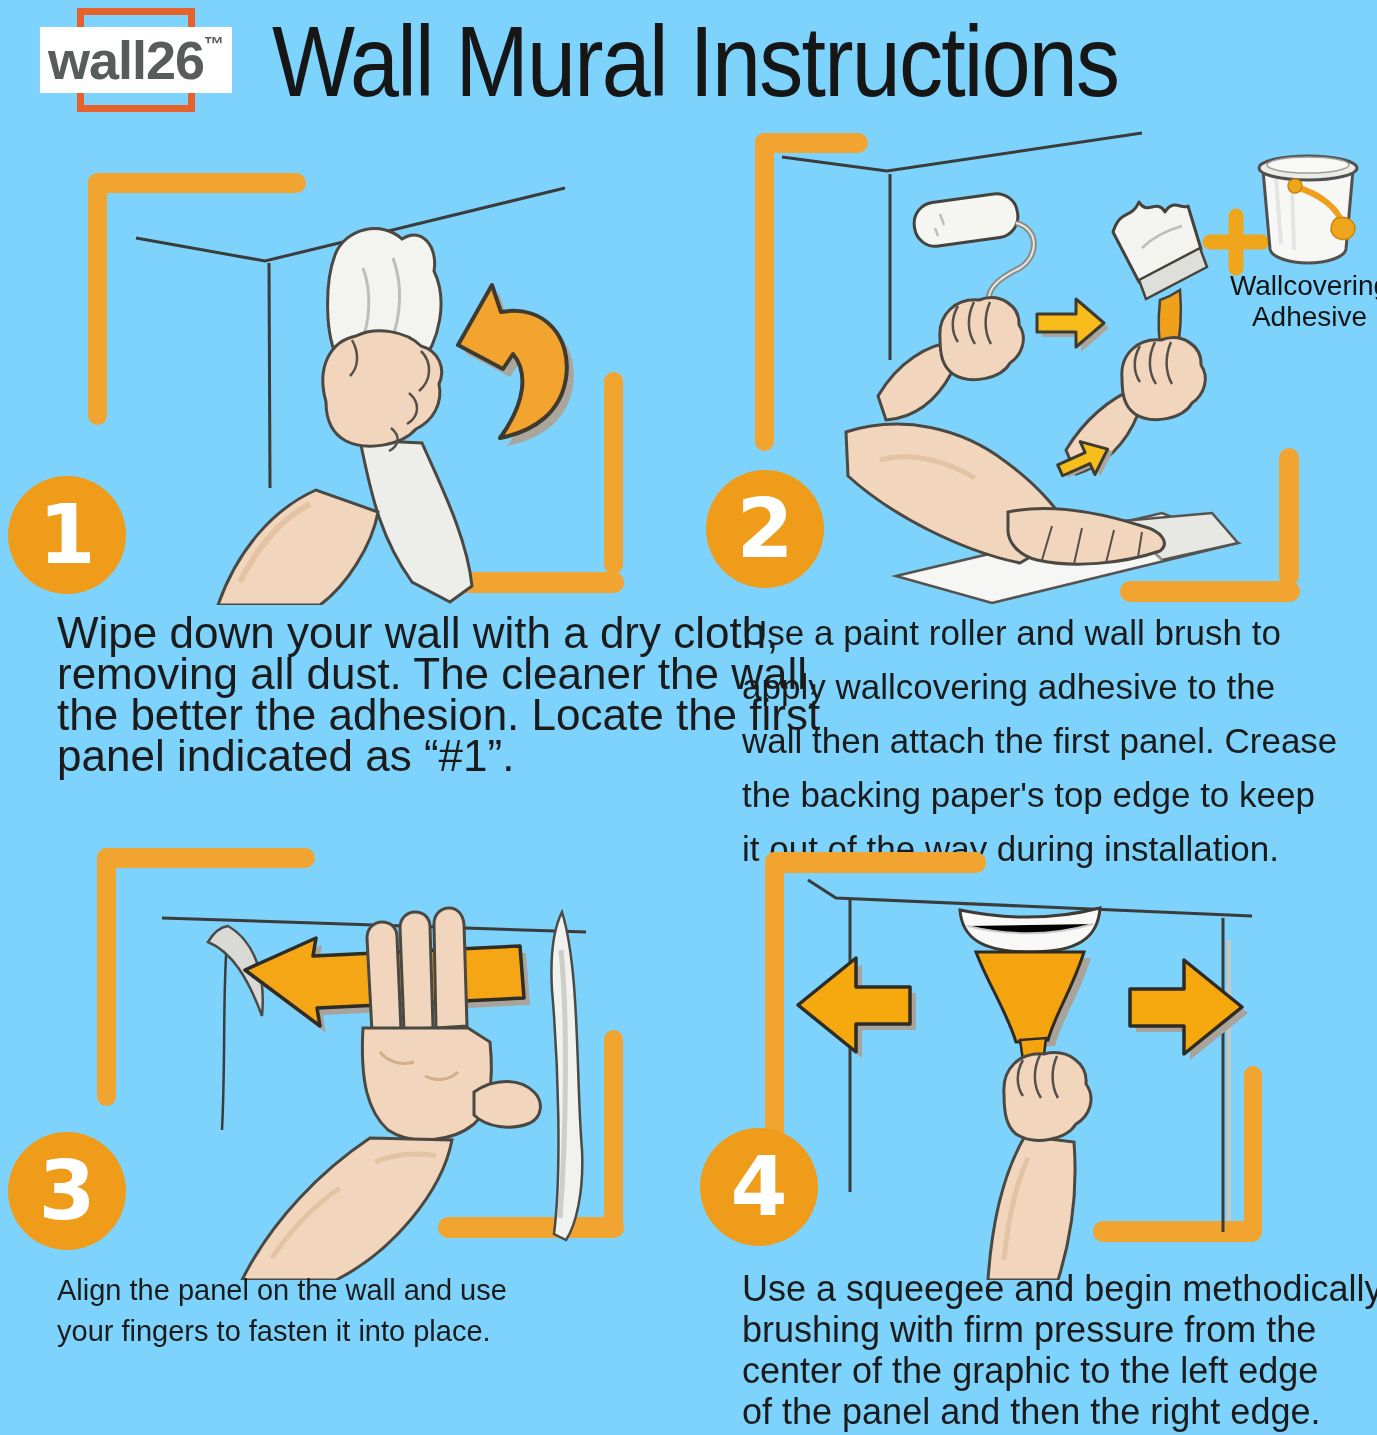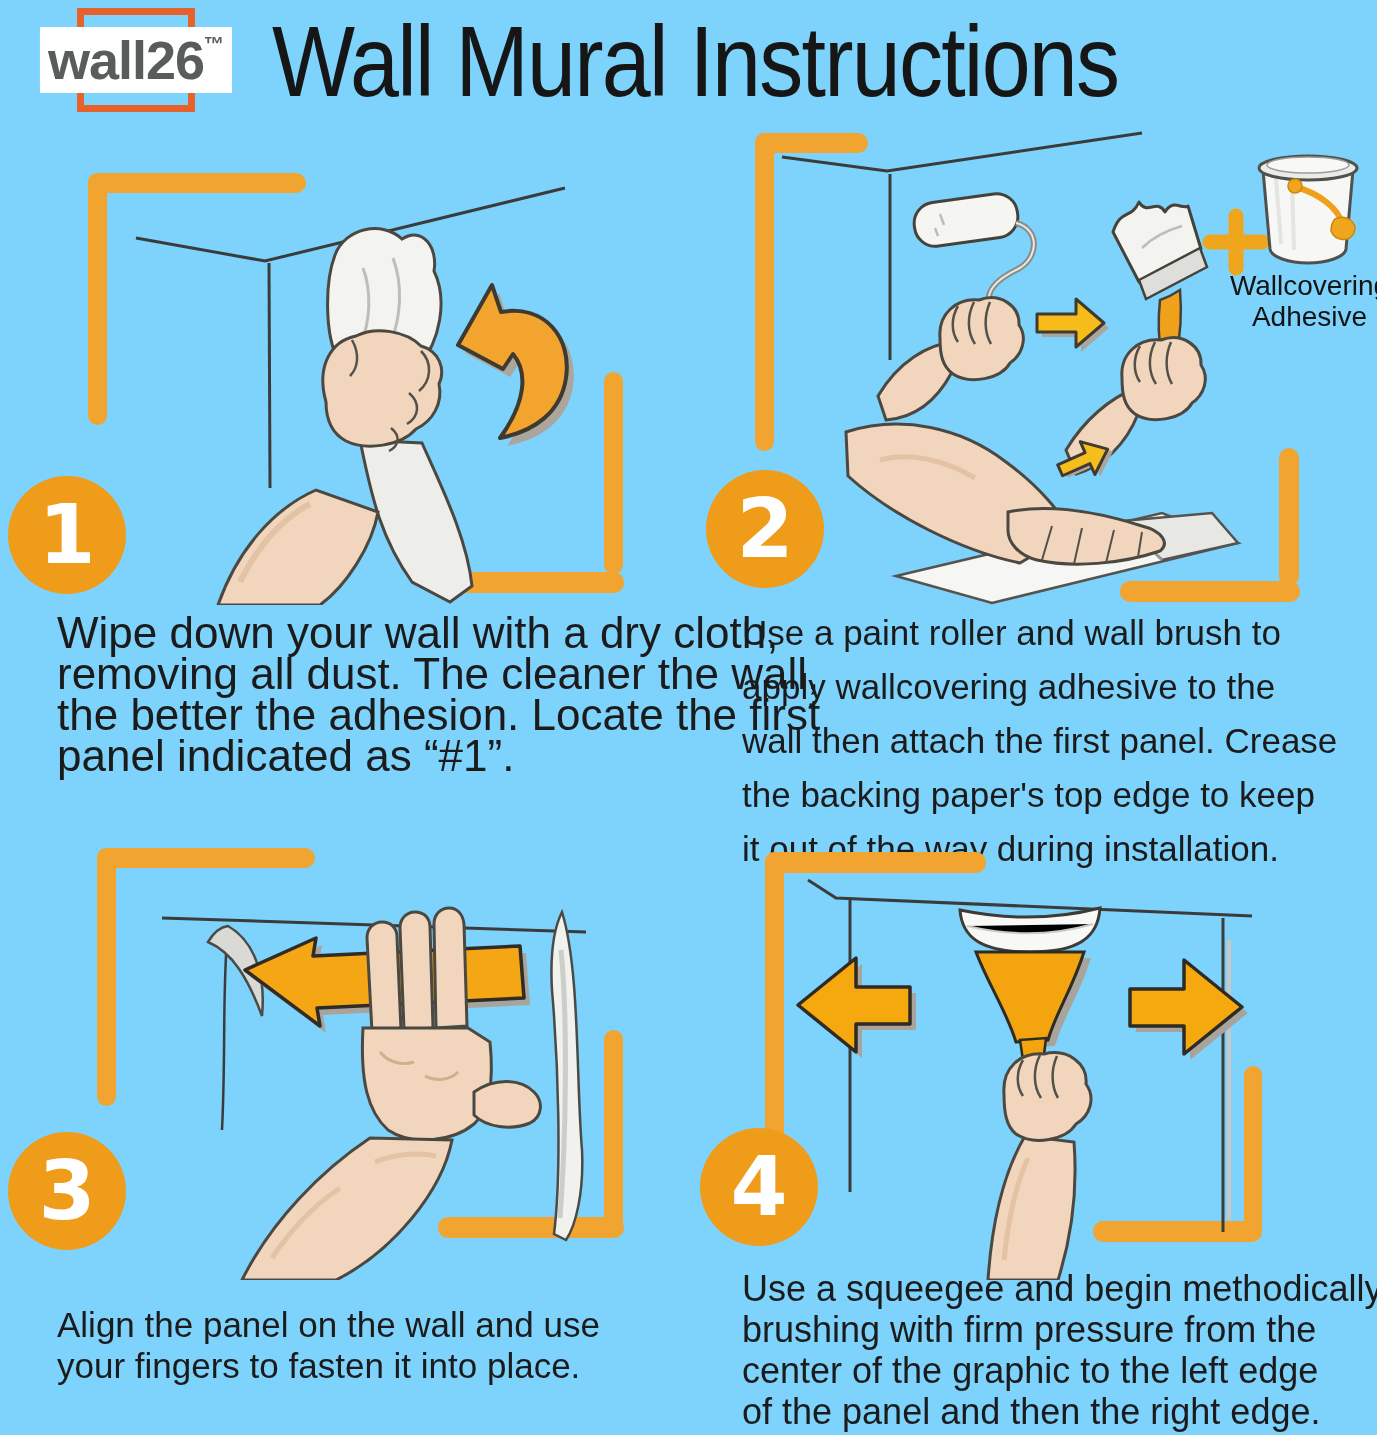--- a/index.html
+++ b/index.html
@@ -30,21 +30,21 @@
     position:absolute; width:118px; height:118px; border-radius:50%;
     background:#F09C1B; color:#ffffff; display:flex; align-items:center; justify-content:center;
     font-family:"DejaVu Sans", sans-serif; font-weight:bold; font-size:82px; line-height:1;
   }
   
   .instruction {
     position:absolute; margin:0; white-space:pre; color:#1b1b1b;
   }
   .t1 { left:57px;  top:612px;  font-size:44px; line-height:41px; }
   .t2 { left:742px; top:606px;  font-size:35px; line-height:54px; }
-  .t3 { left:57px;  top:1304px; font-size:35px; line-height:41px; }
+  .t3 { left:57px;  top:1270px; font-size:29px; line-height:41px; }
   .t4 { left:742px; top:1268px; font-size:36px; line-height:41px; }
   .bucket-label {
     position:absolute; left:1222px; top:270px; width:175px; margin:0;
     font-size:28px; line-height:31px; text-align:center; color:#141414; white-space:pre-line;
   }
   .illo { position:absolute; }
   svg .outline { stroke:#4B4842; stroke-width:3; }
 </style>
 </head>
 <body>

